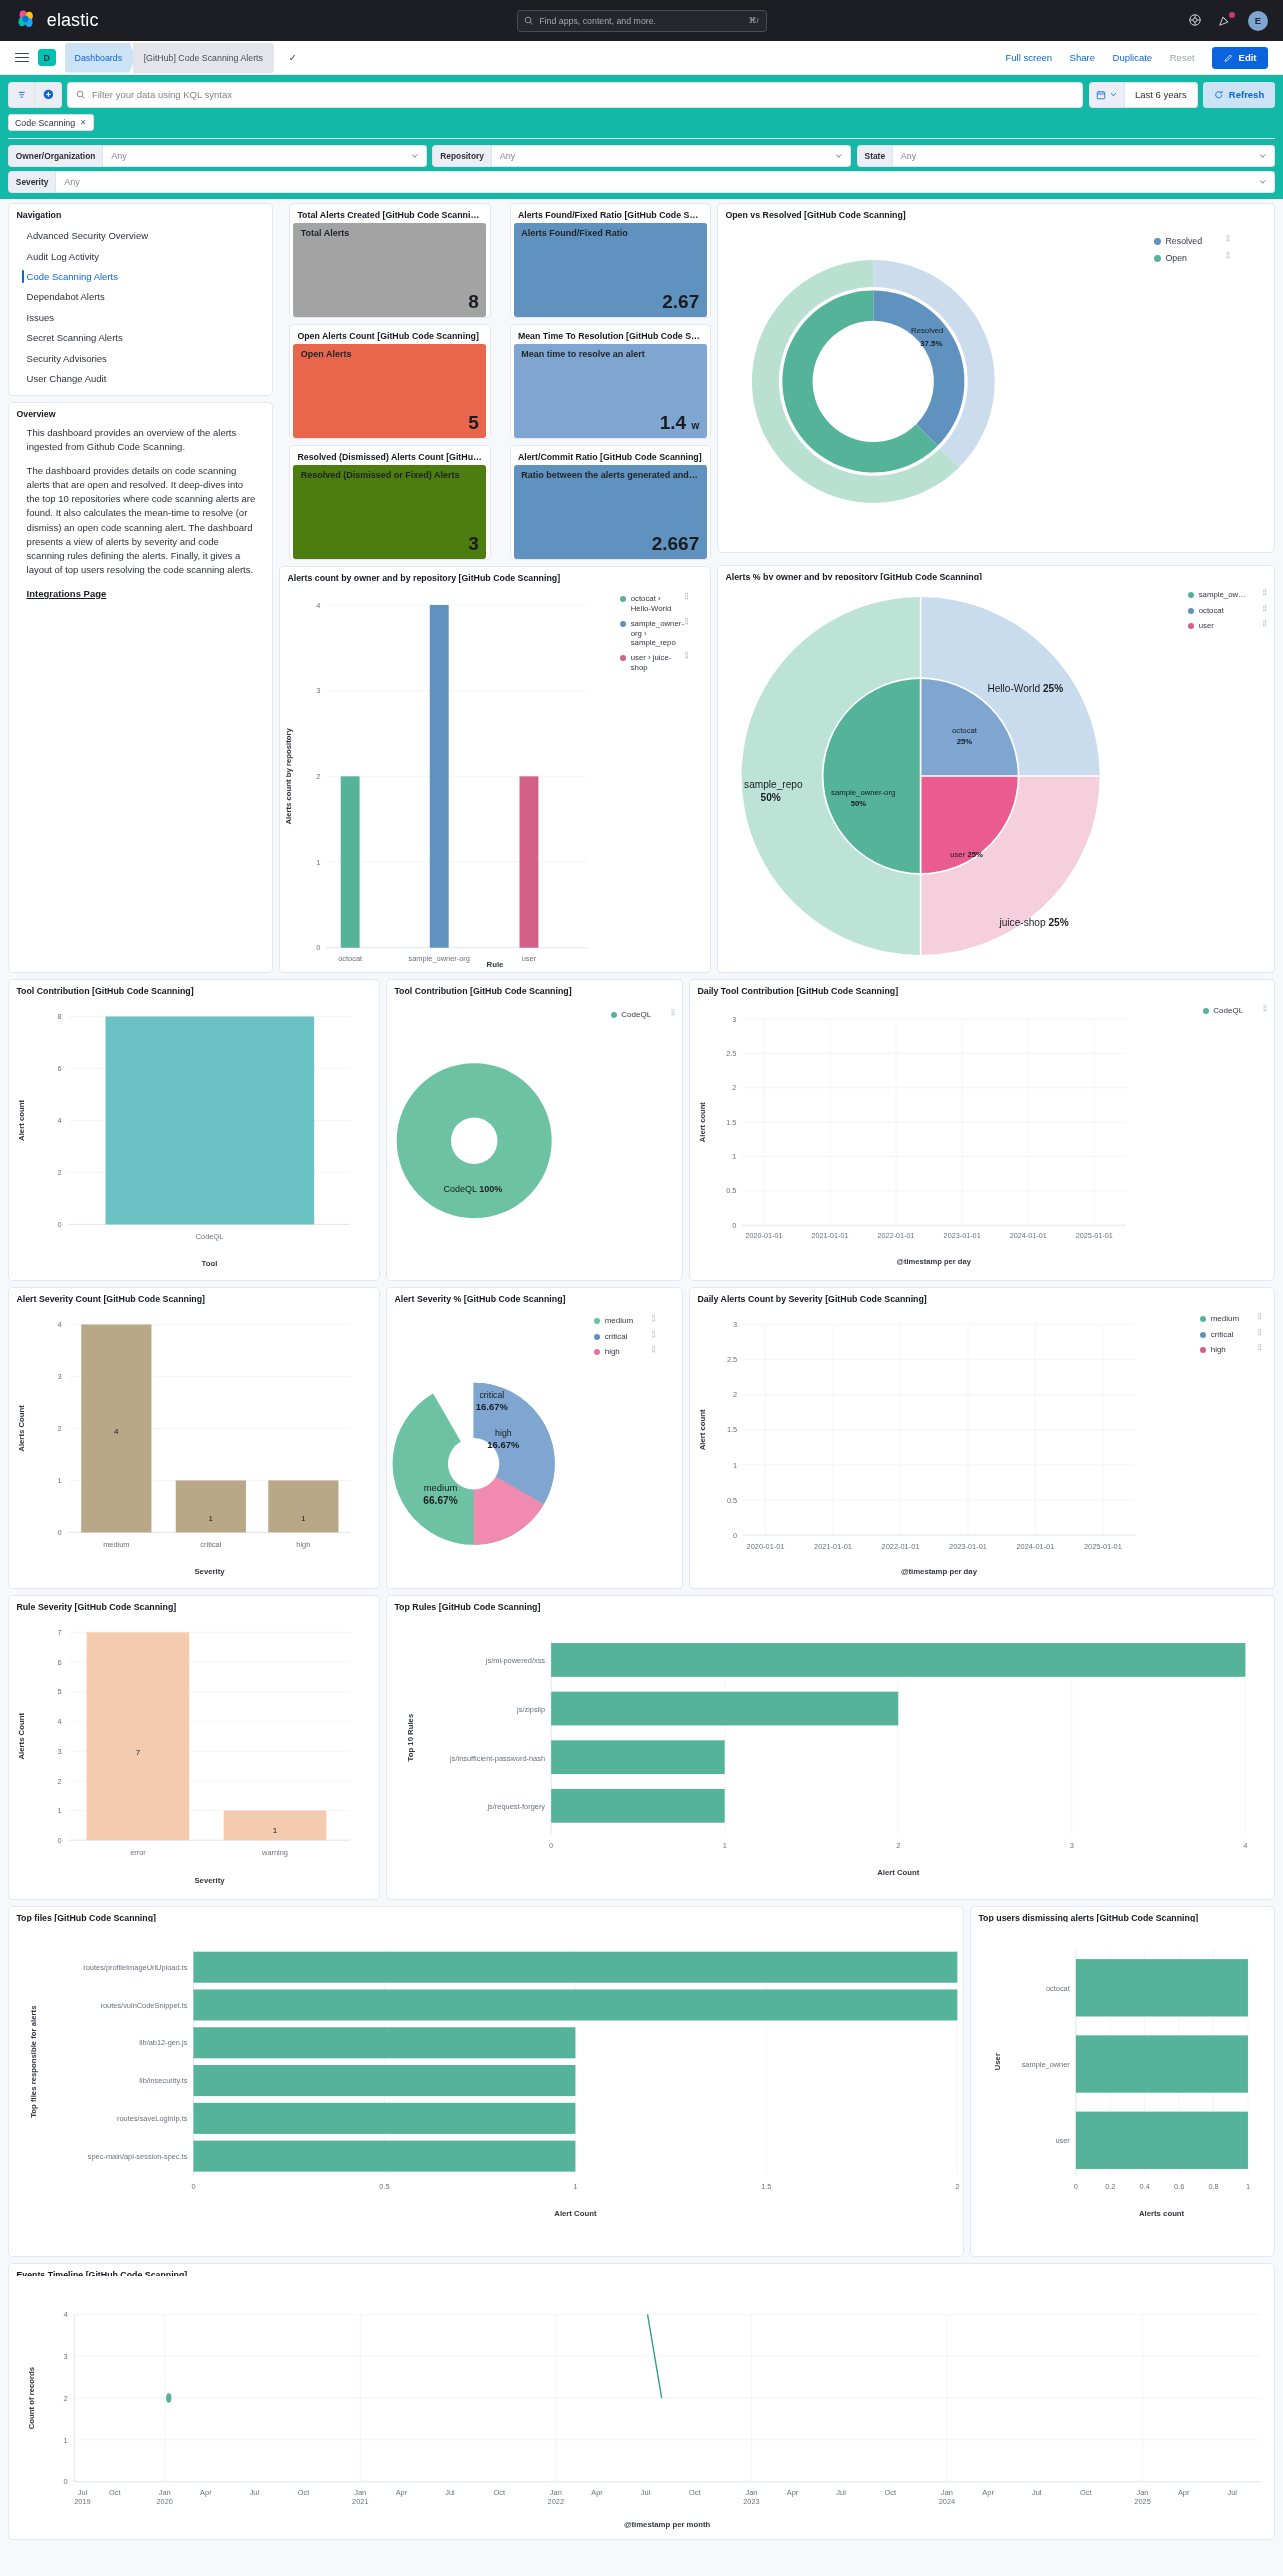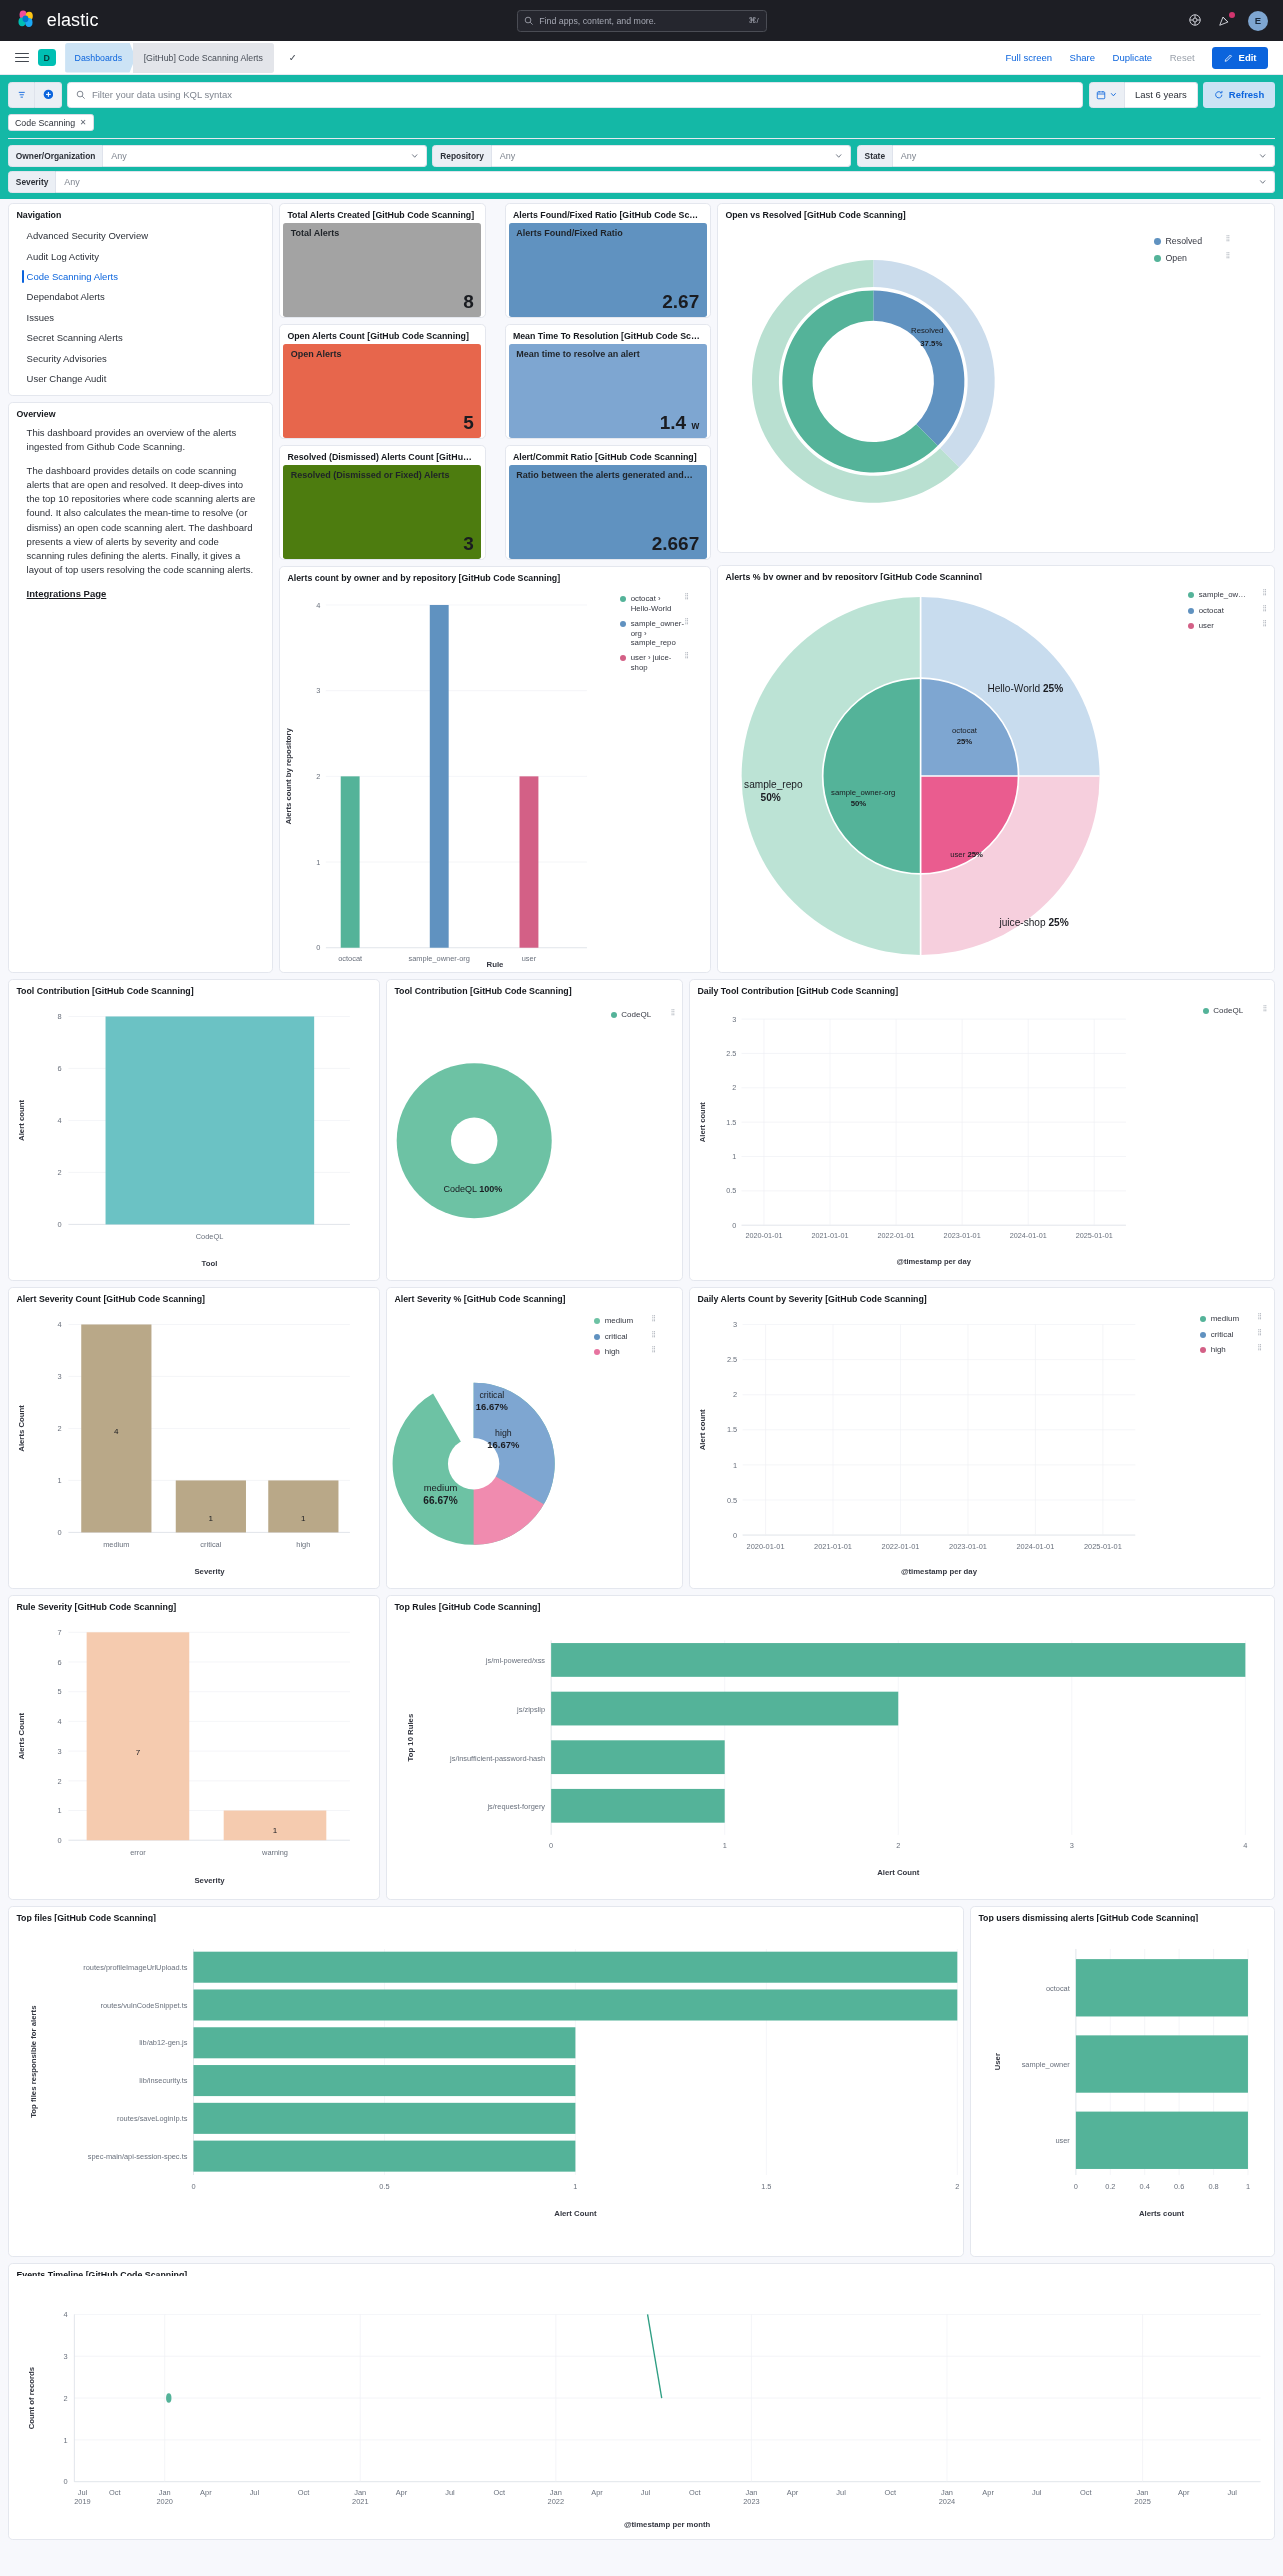--- a/index.html
+++ b/index.html
@@ -144,21 +144,21 @@
   .nav-item.active::before {
     content: ''; position: absolute; left: 13px; top: 4px; bottom: 4px;
     width: 2px; background: #0B64DD; border-radius: 1.4px;
   }
   .overview-text { padding: 2.7px 13.5px 12px 17.6px; font-size: 9.5px; line-height: 1.5; color: #2c3038; }
   .overview-text p { margin-bottom: 9.5px; }
   .overview-link { color: #1a1c21; font-weight: 700; text-decoration: underline; cursor: pointer; }
 
   
   .col-metrics { width: 432px; display: flex; flex-direction: column; gap: 6px; }
-  .metric-row { display: flex; gap: 19px; }
+  .metric-row { display: flex; gap: 19px; margin-left: 10px; }
   .metric-panel { flex: 1; }
   .metric-box {
     margin: 0 3.4px 3.4px 3.4px; border-radius: 2.7px; height: 58px; padding: 5.4px 7.4px;
     display: flex; flex-direction: column; justify-content: space-between;
   }
   .metric-sub { font-size: 9px; font-weight: 700; color: #1f2328; }
   .metric-val { font-size: 19px; font-weight: 700; color: #1a1c21; text-align: right; line-height: 1; }
   .metric-val .unit { font-size: 10px; font-weight: 700; }
 
   

